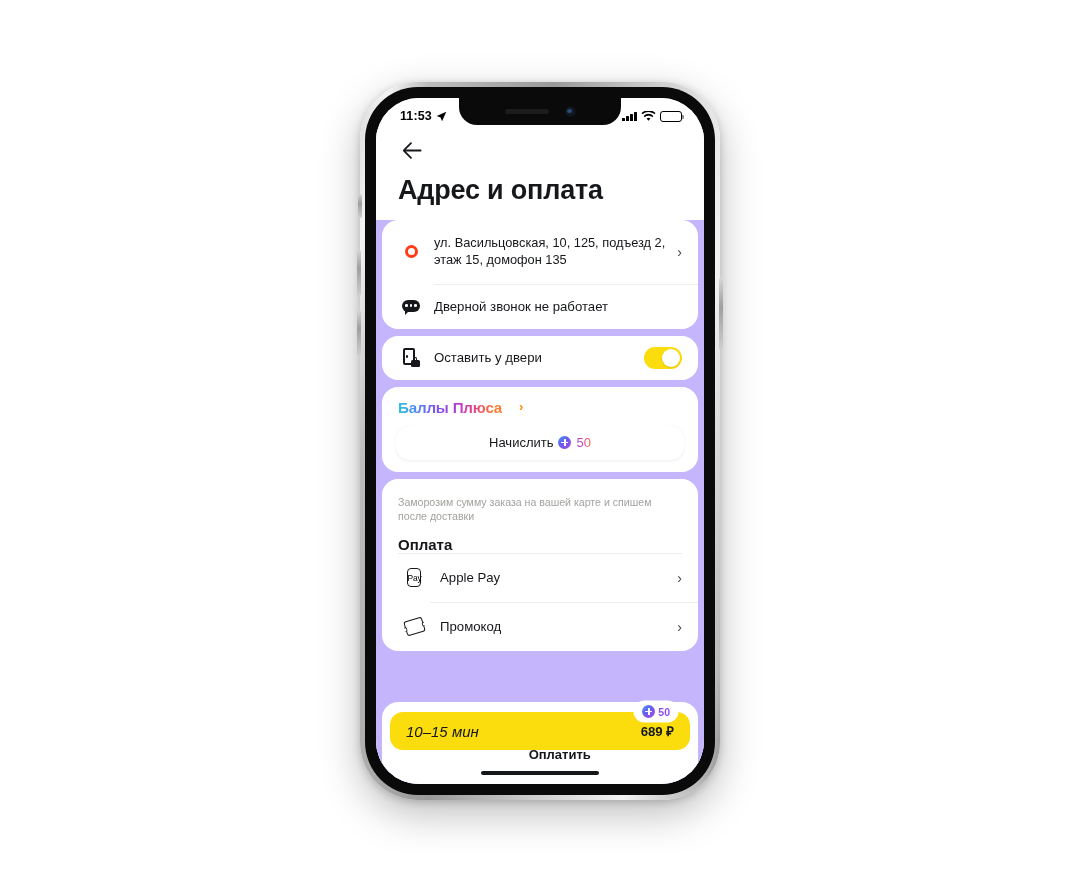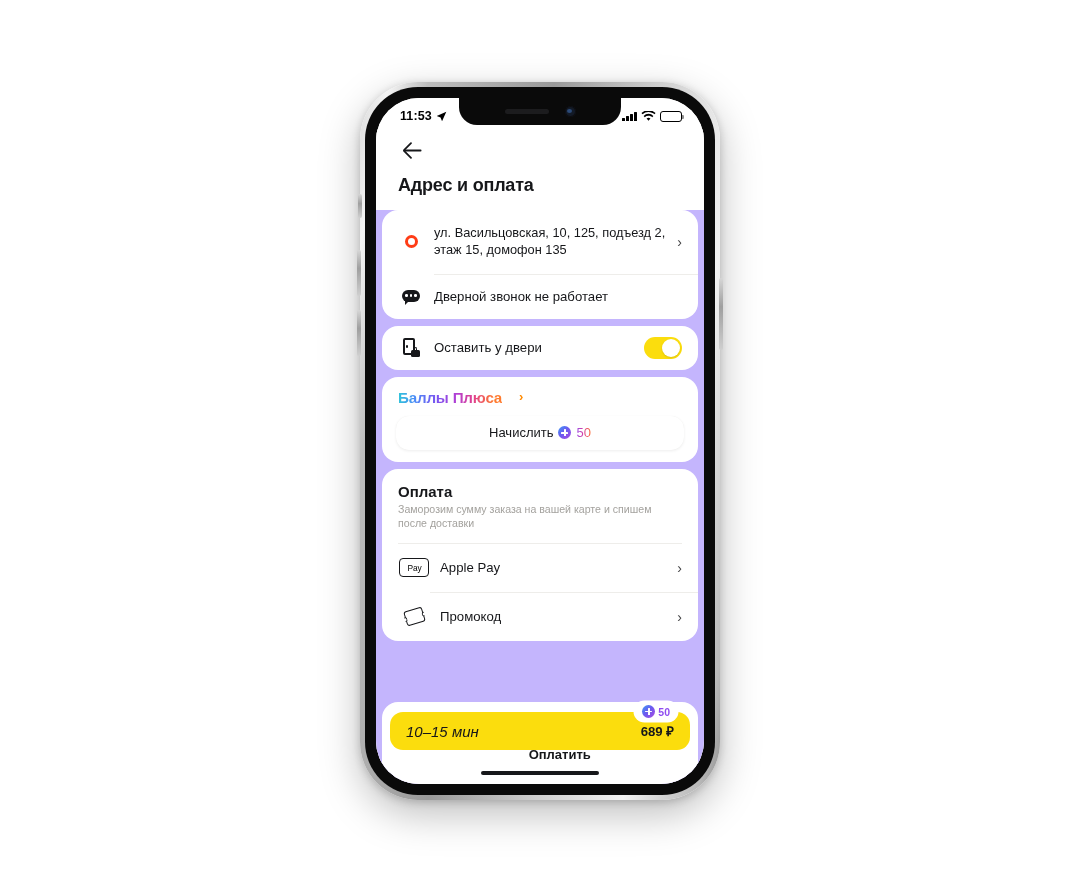--- a/index.html
+++ b/index.html
@@ -152,21 +152,21 @@
   #app-head {
     background: #ffffff;
     padding: 8px 22px 0 22px;
   }
   #back-button {
     width: 28px; height: 28px;
     display:flex; align-items:center; justify-content:center;
     cursor: pointer;
   }
   #page-title {
-    font-size: 18px;
+    font-size: 27px;
     font-weight: bold;
     color: #16171a;
     letter-spacing: -0.2px;
     margin: 12px 0 14px 0;
     line-height: 1.1;
   }
 
   #scroll-area {
     flex: 1;
     overflow: hidden;
@@ -357,21 +357,21 @@
   .plus-badge.gray { background: #9d9b97; }
 
   
   #pay-card { padding-top: 14px; }
   #pay-title { font-size: 15px; font-weight: bold; color:#16171a; padding: 0 16px; }
   #pay-sub {
     font-size: 10.6px; color: #a4a29e; line-height: 1.32;
     padding: 3px 16px 12px 16px;
   }
   #applepay-badge {
-    width: 30px; height: 19px;
+    width: 14px; height: 19px;
     border: 1.2px solid #16171a;
     border-radius: 4px;
     display: flex; align-items:center; justify-content:center; gap:1px;
     box-sizing: border-box;
   }
   #applepay-badge .apple { font-size: 9px; line-height: 1; color:#000; margin-top:-1px;}
   #applepay-badge .paytxt { font-size: 8.4px; color:#000; letter-spacing:-0.2px;}
 
   .ticket-icon {
     width: 19px; height: 15px;
@@ -544,22 +544,22 @@
             <div id="plus-segment">
               <div class="seg active">
                 <span>Начислить</span>
                 <span class="plus-badge"></span>
                 <span class="seg-val-grad">50</span>
               </div>
             </div>
           </div>
 
           <div class="card" id="pay-card">
+            <div id="pay-sub">Заморозим сумму заказа на вашей карте и спишем после доставки</div>
             <div id="pay-title">Оплата</div>
-            <div id="pay-sub">Заморозим сумму заказа на вашей карте и спишем после доставки</div>
             <div class="divider" style="margin-left:16px;margin-right:16px;"></div>
             <div class="row" style="min-height:48px;">
               <div class="row-icon" style="width:32px;min-width:32px;">
                 <span id="applepay-badge">
                   <span class="apple"></span>
                   <span class="paytxt">Pay</span>
                 </span>
               </div>
               <div class="row-label">Apple Pay</div>
               <span class="chev">›</span>

